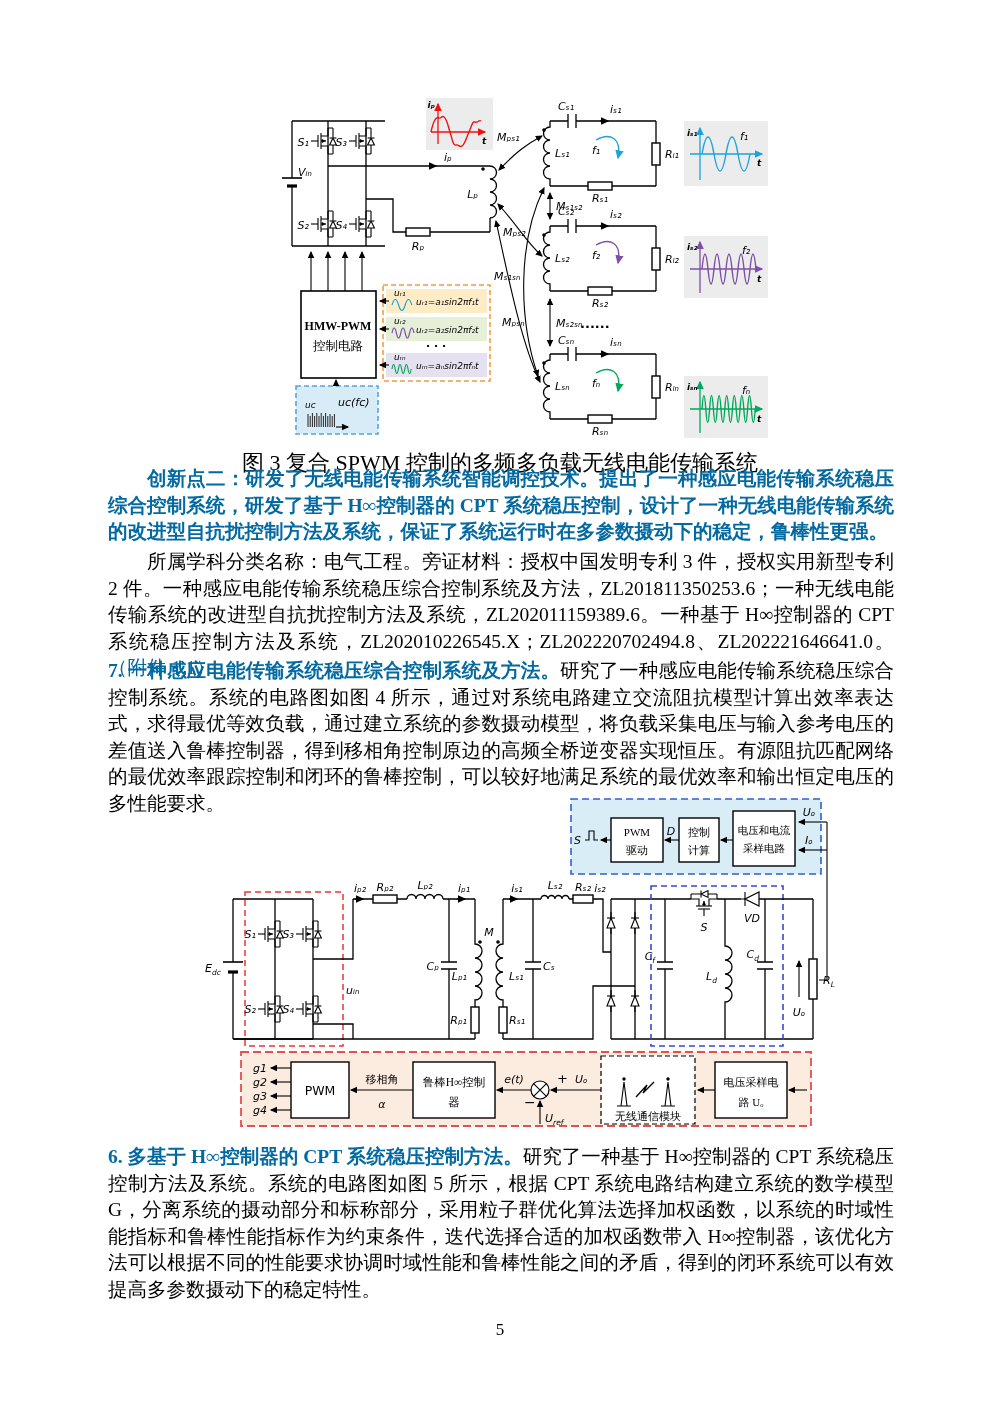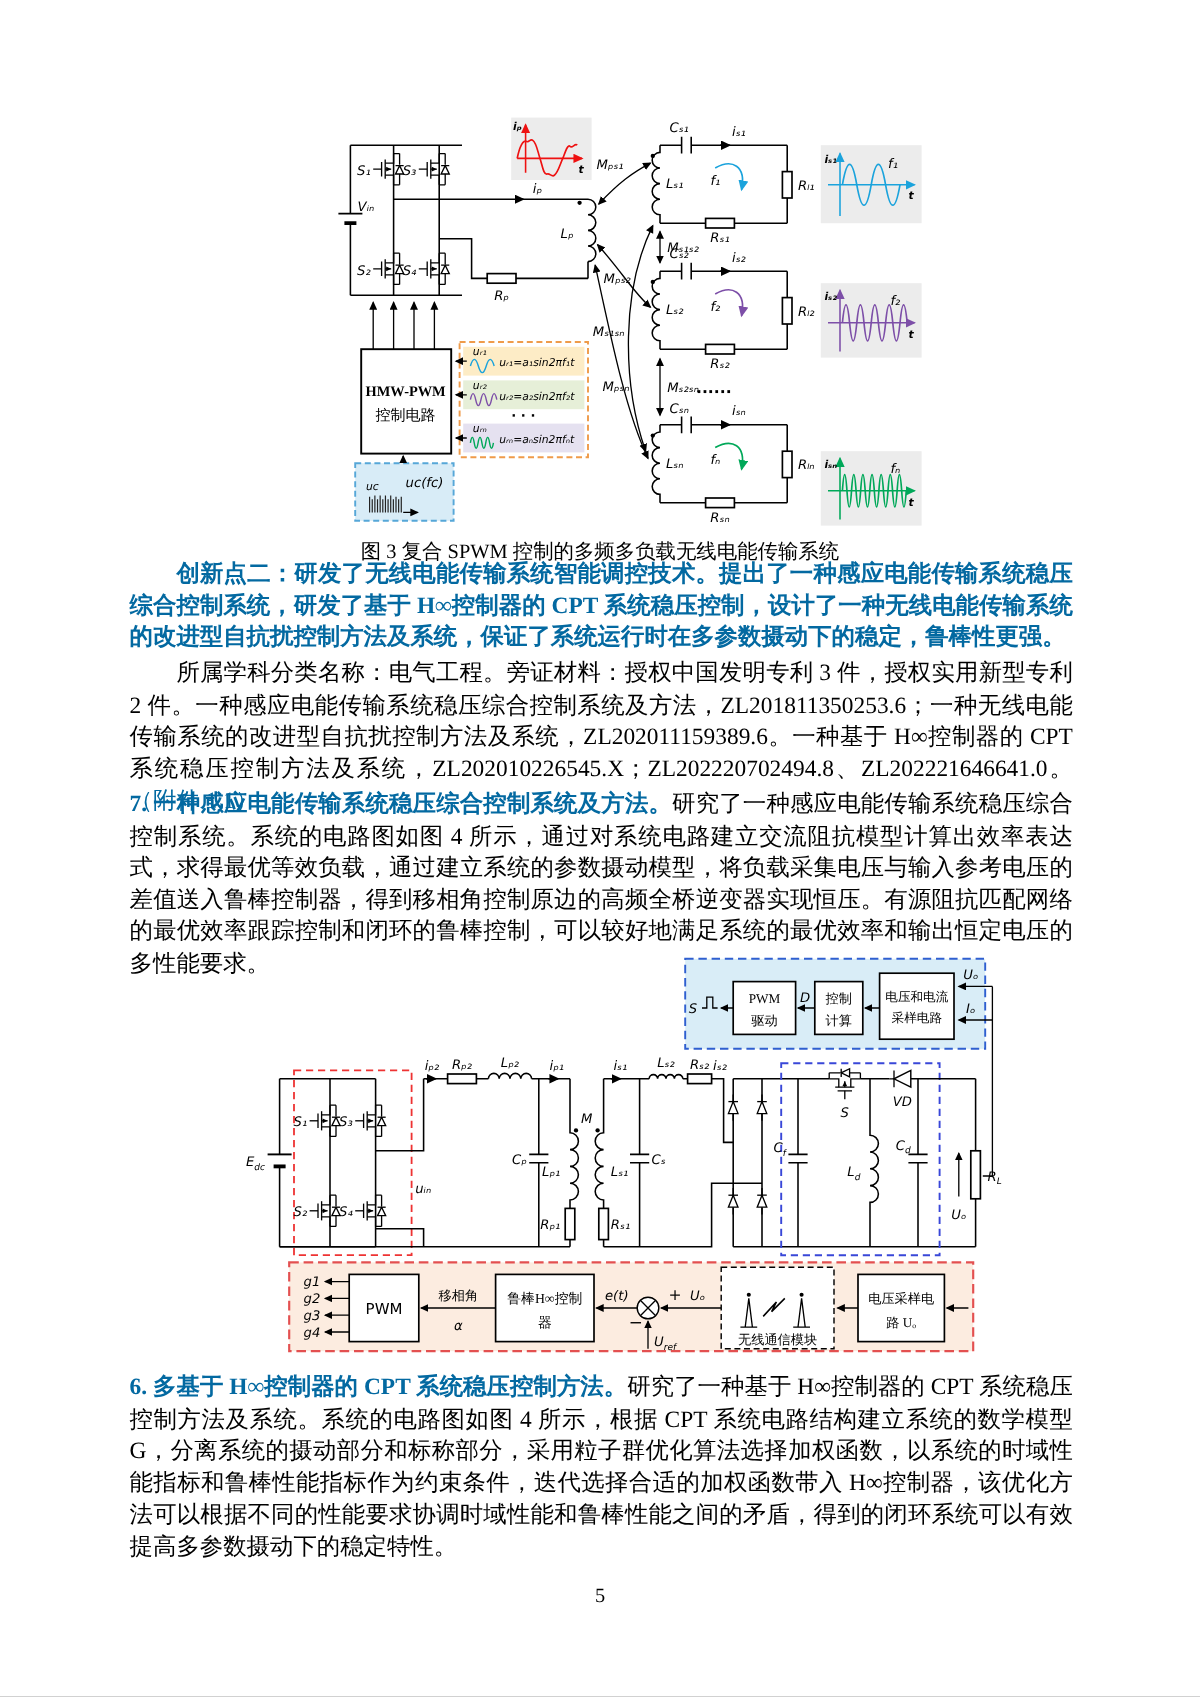--- a/index.html
+++ b/index.html
@@ -3,21 +3,21 @@
 <meta charset="utf-8">
 <style>
   html,body{margin:0;padding:0;background:#888;}
   .page{position:relative;width:1000px;height:1414px;background:#fff;margin:0 auto;
         font-family:"Liberation Serif","DejaVu Serif",serif;color:#000;overflow:hidden;}
   .tblock{position:absolute;left:108px;width:786px;font-size:19.5px;line-height:26.5px;
           text-align:justify;text-justify:inter-ideograph;}
   .indent{text-indent:2em;}
   .blue{color:#0369a1;}
   .bold{font-weight:bold;}
-  .caption{position:absolute;left:0;width:1000px;text-align:center;font-size:17px;}
+  .caption{position:absolute;left:0;width:1000px;text-align:center;font-size:22px;}
   .pagenum{position:absolute;left:0;width:1000px;text-align:center;font-size:17px;}
   .figwrap{position:absolute;}
   svg text{font-family:"DejaVu Sans",sans-serif;}
   .lbl{font-style:italic;font-size:11px;fill:#000;}
   .lbl9{font-style:italic;font-size:9px;fill:#000;}
   .cjk{font-family:"Liberation Serif","DejaVu Serif",serif;font-style:normal;}
   .w{stroke:#000;stroke-width:1.3;fill:none;}
   .w2{stroke:#000;stroke-width:1.1;fill:none;}
   .box{stroke:#000;stroke-width:1.4;fill:#fff;}
   .sub{font-size:7.5px;font-style:italic;}
@@ -407,17 +407,17 @@
     <path class="w2" d="M512,296 H495" marker-end="url(#ah)"></path>
     <rect class="box" x="512" y="268" width="72" height="56"></rect>
     <text class="cjk" x="548" y="292" text-anchor="middle" font-size="11">电压采样电</text>
     <text class="cjk" x="548" y="312" text-anchor="middle" font-size="11">路 Uₒ</text>
     <path class="w2" d="M604,296 H586" marker-end="url(#ah)"></path>
   </g>
 </svg>
 </div>
 
 
-<p class="tblock" style="top:1144px;margin:0;"><span class="blue bold">6. 多基于 H∞控制器的 CPT 系统稳压控制方法。</span><span>研究了一种基于 H∞控制器的 CPT 系统稳压控制方法及系统。系统的电路图如图 4 所示，根据 CPT 系统电路结构建立系统的数学模型 G，分离系统的摄动部分和标称部分，采用粒子群优化算法选择加权函数，以系统的时域性能指标和鲁棒性能指标作为约束条件，迭代选择合适的加权函数带入 H∞控制器，该优化方法可以根据不同的性能要求协调时域性能和鲁棒性能之间的矛盾，得到的闭环系统可以有效提高多参数摄动下的稳定特性。</span></p>
+<p class="tblock" style="top:1144px;margin:0;"><span class="blue bold">6. 多基于 H∞控制器的 CPT 系统稳压控制方法。</span><span>研究了一种基于 H∞控制器的 CPT 系统稳压控制方法及系统。系统的电路图如图 5 所示，根据 CPT 系统电路结构建立系统的数学模型 G，分离系统的摄动部分和标称部分，采用粒子群优化算法选择加权函数，以系统的时域性能指标和鲁棒性能指标作为约束条件，迭代选择合适的加权函数带入 H∞控制器，该优化方法可以根据不同的性能要求协调时域性能和鲁棒性能之间的矛盾，得到的闭环系统可以有效提高多参数摄动下的稳定特性。</span></p>
 
 <div class="pagenum" style="top:1320px;">5</div>
 
 </div>
 
 </body></html>

